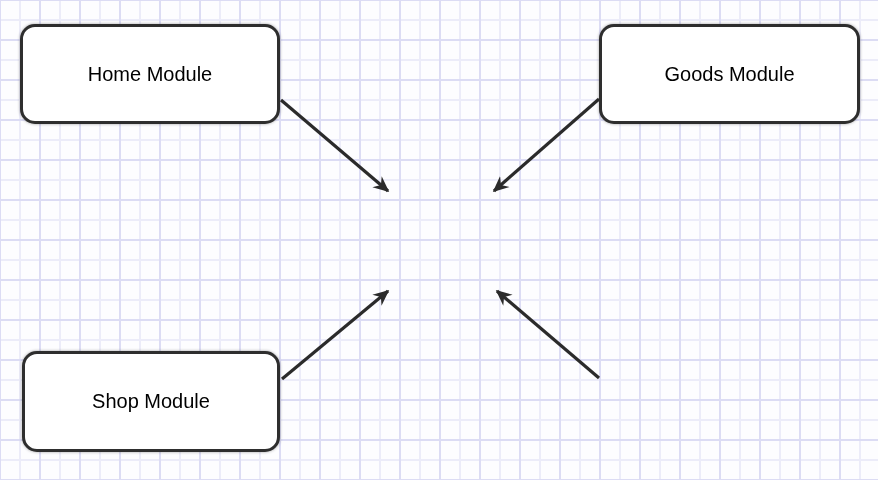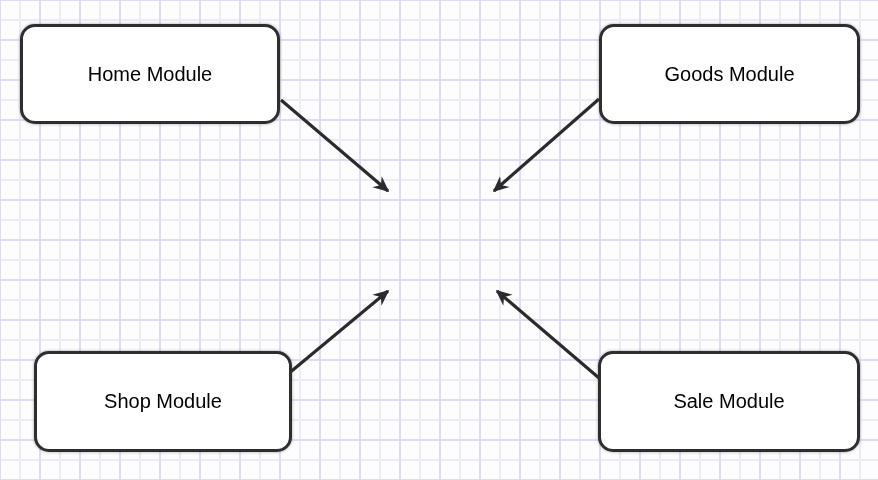--- a/index.html
+++ b/index.html
@@ -38,21 +38,21 @@
     cursor: default;
   }
   .node-label {
     font-size: 20px;
     color: var(--text, #000000);
     white-space: nowrap;
   }
   #node-home     { left: 20px;  top: 24px;  width: 260px; height: 100px; }
   #node-goods    { left: 599px; top: 24px;  width: 261px; height: 100px; }
   #node-mediator { left: 311px; top: 190px; width: 257px; height: 102px; }
-  #node-shop     { left: 34px;  top: 351px; width: 258px; height: 101px; }
+  #node-shop     { left: 22px;  top: 351px; width: 258px; height: 101px; }
   #node-sale     { left: 598px; top: 351px; width: 262px; height: 101px; }
 </style>
 </head>
 <body>
 
 <div class="canvas">
 
   <svg class="edges" viewBox="0 0 878 480" xmlns="http://www.w3.org/2000/svg">
     <defs>
       <marker id="arrow" viewBox="0 0 10 10" refX="9" refY="5" markerWidth="16" markerHeight="16" markerUnits="userSpaceOnUse" orient="auto">
@@ -71,17 +71,14 @@
 
   <div class="node" id="node-goods">
     <span class="node-label">Goods Module</span>
   </div>
 
 
   <div class="node" id="node-shop">
     <span class="node-label">Shop Module</span>
   </div>
 
-  <div class="node" id="node-sale">
-    <span class="node-label">Sale Module</span>
-  </div>
 
 </div>
 
 </body></html>

